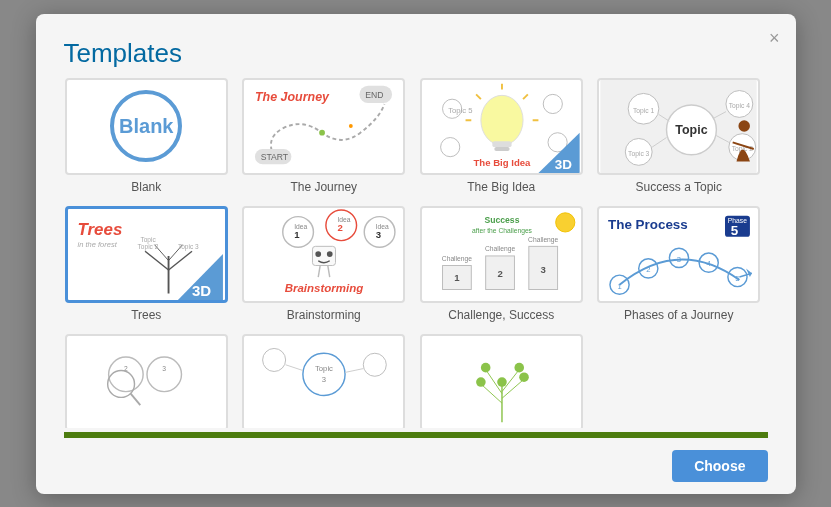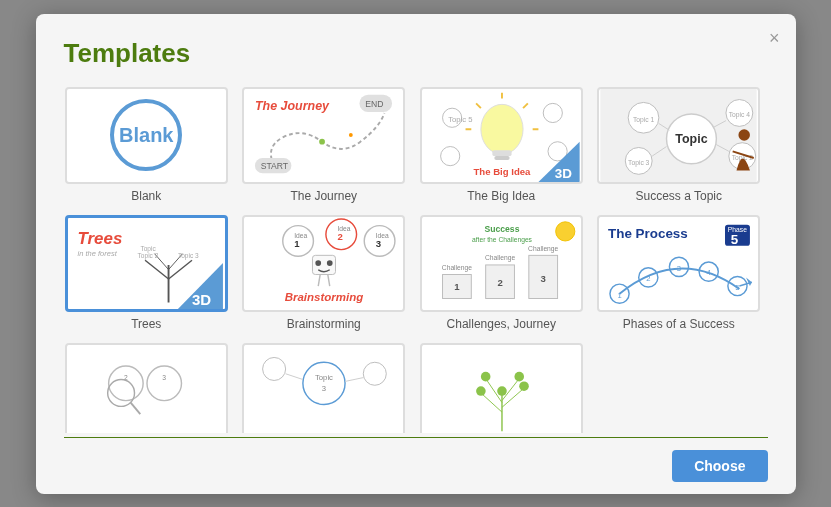--- a/index.html
+++ b/index.html
@@ -18,23 +18,23 @@
       max-height: 480px;
       position: relative;
       padding: 24px 28px 0 28px;
       box-shadow: 0 4px 24px rgba(0,0,0,0.3);
       overflow: hidden;
       display: flex;
       flex-direction: column;
     }
     .modal-title {
       font-size: 26px;
-      font-weight: bold;
-      color: #4d7c0f;
-      margin-bottom: 18px;
+      font-weight: normal;
+      color: #0369a1;
+      margin-bottom: 9px;
     }
     .close-btn {
       position: absolute;
       top: 14px;
       right: 16px;
       background: none;
       border: none;
       font-size: 18px;
       color: #999;
       cursor: pointer;
@@ -93,21 +93,21 @@
       font-weight: bold;
       color: #5b9bd5;
     }
 
     .footer {
       background: #f5f5f5;
       padding: 12px 0;
       display: flex;
       justify-content: flex-end;
       margin-top: 4px;
-      border-top: 1px solid #4d7c0f;
+      border-top: 6px solid #4d7c0f;
     }
     .choose-btn {
       background: #4a90d9;
       color: white;
       border: none;
       border-radius: 4px;
       padding: 8px 22px;
       font-size: 14px;
       font-weight: bold;
       cursor: pointer;
@@ -288,21 +288,21 @@
             <rect x="65" y="50" width="30" height="35" fill="#f0f0f0" stroke="#bbb" stroke-width="1"></rect>
             <text x="80" y="45" font-size="7" fill="#888" text-anchor="middle">Challenge</text>
             <text x="80" y="72" font-size="10" font-weight="bold" fill="#555" text-anchor="middle">2</text>
             <rect x="110" y="40" width="30" height="45" fill="#f0f0f0" stroke="#bbb" stroke-width="1"></rect>
             <text x="125" y="35" font-size="7" fill="#888" text-anchor="middle">Challenge</text>
             <text x="125" y="68" font-size="10" font-weight="bold" fill="#555" text-anchor="middle">3</text>
 
             <circle cx="148" cy="15" r="10" fill="#f9d030" stroke="#f0c000" stroke-width="1"></circle>
           </svg>
         </div>
-        <span class="template-label">Challenges, Journey</span>
+        <span class="template-label">Challenge, Success</span>
       </div>
 
       <div class="template-item">
         <div class="template-thumb">
           <svg class="thumb-svg" viewBox="0 0 163 97">
             <rect width="163" height="97" fill="white"></rect>
             <text x="8" y="22" font-size="14" font-weight="bold" fill="#1a3c8f">The Process</text>
             <rect x="130" y="8" width="26" height="22" rx="3" fill="#1a3c8f"></rect>
             <text x="133" y="16" font-size="7" fill="white">Phase</text>
             <text x="136" y="28" font-size="14" font-weight="bold" fill="white">5</text>
@@ -317,21 +317,21 @@
             <text x="82" y="56" font-size="8" fill="#5b9bd5" text-anchor="middle">3</text>
             <circle cx="113" cy="57" r="10" fill="none" stroke="#5b9bd5" stroke-width="1.5"></circle>
             <text x="113" y="61" font-size="8" fill="#5b9bd5" text-anchor="middle">4</text>
             <circle cx="143" cy="72" r="10" fill="none" stroke="#5b9bd5" stroke-width="1.5"></circle>
             <text x="143" y="76" font-size="8" fill="#5b9bd5" text-anchor="middle">5</text>
 
             <line x1="145" y1="72" x2="158" y2="68" stroke="#5b9bd5" stroke-width="1.5"></line>
             <polygon points="158,68 152,63 156,72" fill="#5b9bd5"></polygon>
           </svg>
         </div>
-        <span class="template-label">Phases of a Success</span>
+        <span class="template-label">Phases of a Journey</span>
       </div>
 
       <div class="template-item">
         <div class="template-thumb">
           <svg class="thumb-svg" viewBox="0 0 163 97">
             <rect width="163" height="97" fill="white"></rect>
             <circle cx="60" cy="40" r="18" fill="none" stroke="#bbb" stroke-width="1.5"></circle>
             <text x="60" y="37" font-size="7" fill="#888" text-anchor="middle">2</text>
             <circle cx="100" cy="40" r="18" fill="none" stroke="#bbb" stroke-width="1.5"></circle>
             <text x="100" y="37" font-size="7" fill="#888" text-anchor="middle">3</text>

